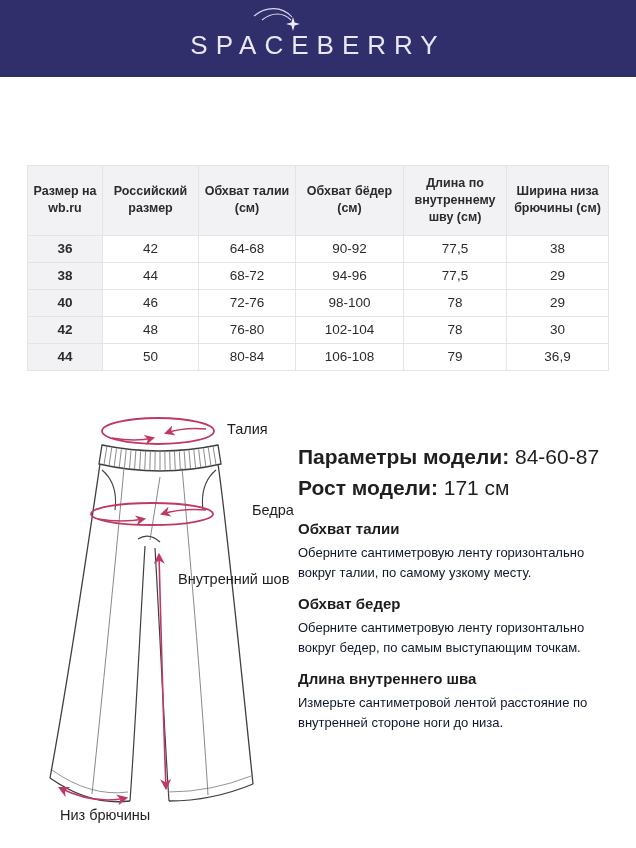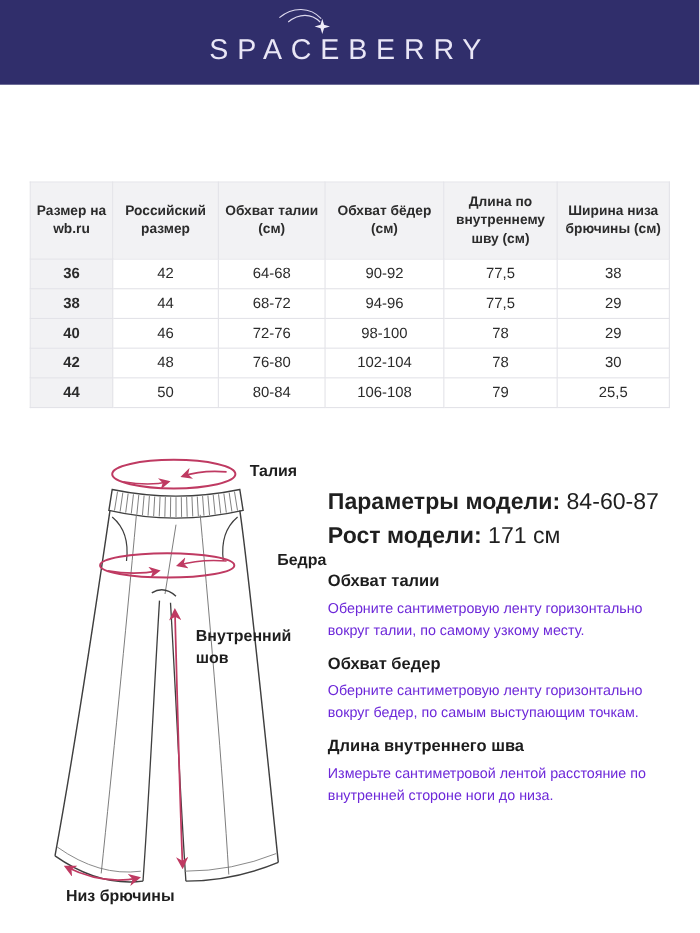--- a/index.html
+++ b/index.html
@@ -78,21 +78,21 @@
   
   .figure {
     position: absolute;
     left: 22px; top: 398px;
     width: 270px; height: 450px;
   }
   .pants-svg { position: absolute; left: 0; top: 0; }
   .diag-label {
     position: absolute;
     font-size: 14.5px;
-    font-weight: 700;
+    font-weight: 400;
     color: #1e1e1e;
     line-height: 1.35;
     white-space: nowrap;
   }
   .diag-label.wrap { white-space: normal; }
   .lbl-waist { left: 205px; top: 22px; }
   .lbl-hips  { left: 196px; top: 103px; margin-left: 34px; }
   .lbl-seam  { left: 156px; top: 172px; width: 112px; }
   .lbl-hem   { left: 38px;  top: 408px; }
 
@@ -113,21 +113,21 @@
   .guide-section { margin-bottom: 13px; }
   .guide-title {
     font-size: 15px;
     font-weight: 700;
     color: #1c1c1c;
     margin-bottom: 6px;
   }
   .guide-text {
     font-size: 13px;
     font-weight: 400;
-    color: #6d28d9;
+    color: #0f172a;
     line-height: 1.5;
     max-width: 320px;
   }
 </style>
 </head>
 <body>
 
 <div class="page">
 
   <header class="brand-header">
@@ -192,21 +192,21 @@
           <td>102-104</td>
           <td>78</td>
           <td>30</td>
         </tr>
         <tr>
           <th>44</th>
           <td>50</td>
           <td>80-84</td>
           <td>106-108</td>
           <td>79</td>
-          <td>25,5</td>
+          <td>36,9</td>
         </tr>
       </tbody>
   </table>
 
   <div class="figure">
     <svg class="pants-svg" width="270" height="450" viewBox="0 0 270 450" aria-hidden="true">
       <defs>
         <marker id="arrowE" viewBox="0 0 10 10" refX="8" refY="5" markerWidth="7" markerHeight="7" orient="auto-start-reverse">
           <path d="M0,0 L10,5 L0,10 L3,5 Z" fill="#bf3a62"></path>
         </marker>

